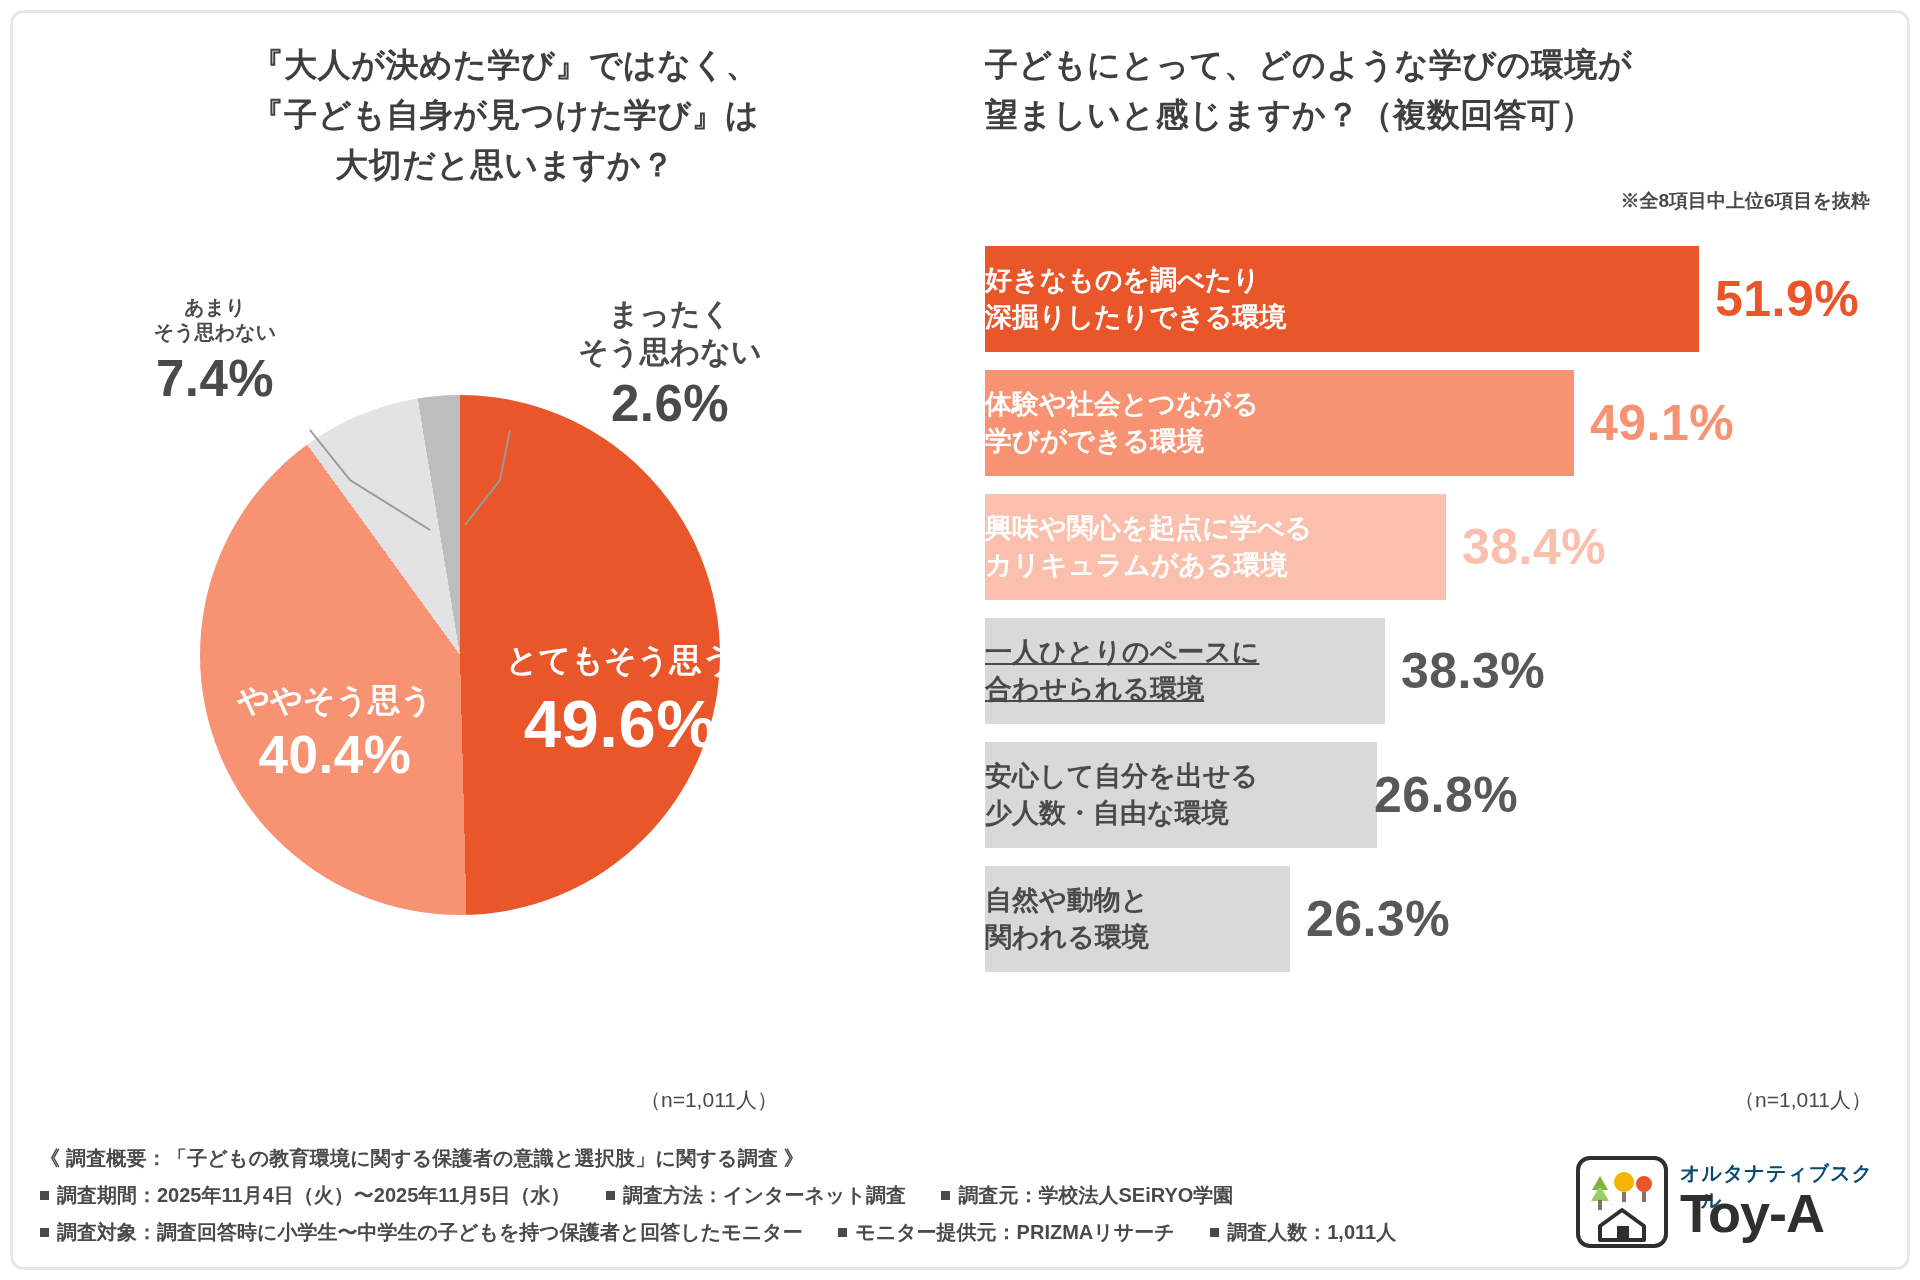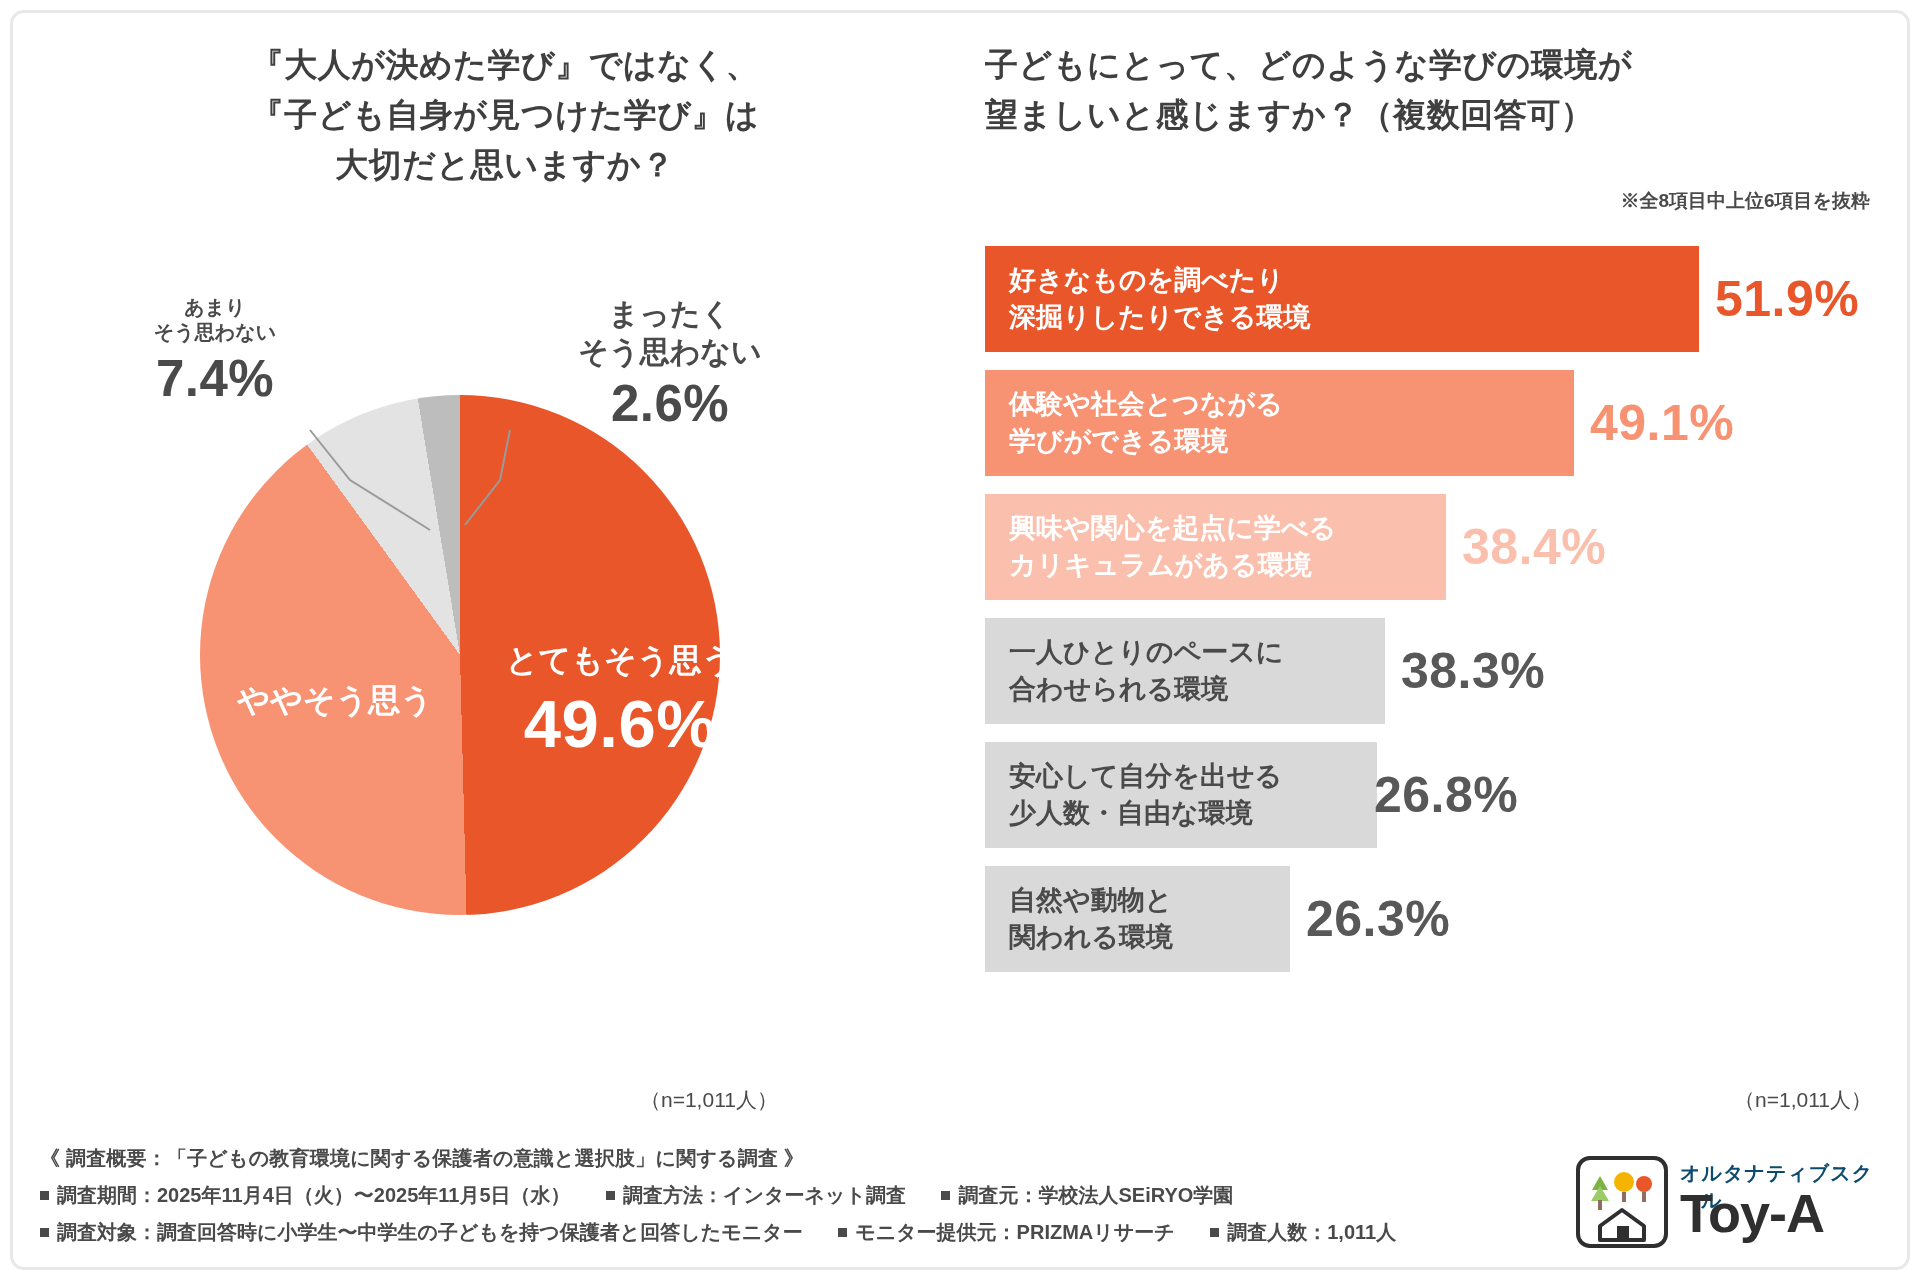--- a/index.html
+++ b/index.html
@@ -173,21 +173,20 @@
     top: 6px;
     height: 106px;
     box-sizing: border-box;
     display: flex;
     align-items: center;
   }
   .bar-label {
     font-size: 27px;
     font-weight: bold;
     line-height: 1.36;
-    padding-left: 24px;
     white-space: pre-line;
   }
   .bar-value {
     position: absolute;
     top: 50%;
     transform: translateY(-50%);
     font-size: 50px;
     font-weight: bold;
     letter-spacing: 0.5px;
   }
@@ -297,20 +296,21 @@
         <span class="val">2.6%</span>
       </div>
 
       <div class="pie-label label-totemo pl-in">
         <span class="name">とてもそう思う</span>
         <span class="val">49.6%</span>
       </div>
 
       <div class="pie-label label-yaya pl-in">
         <span class="name">ややそう思う</span>
+        <span class="val">40.4%</span>
       </div>
     </div>
 
     <div class="n-left">（n=1,011人）</div>
   </div>
 
   <div class="right-panel">
     <div class="q-title">
       <span class="l">子どもにとって、どのような学びの環境が</span>
       <span class="l">望ましいと感じますか？（複数回答可）</span>
@@ -338,21 +338,21 @@
       <div class="bar-row">
         <div class="bar" style="width:461px;background:#fac0ad;">
           <span class="bar-label" style="color:#ffffff;">興味や関心を起点に学べる
 カリキュラムがある環境</span>
         </div>
         <div class="bar-value" style="left:477px;color:#fac0ad;">38.4%</div>
       </div>
 
       <div class="bar-row">
         <div class="bar" style="width:400px;background:#d9d9d9;">
-          <span class="bar-label" style="color:#4a4a4a;">一人ひとりのペースに
+          <span class="bar-label" style="color:#4a4a4a;text-decoration:underline;">一人ひとりのペースに
 合わせられる環境</span>
         </div>
         <div class="bar-value" style="left:416px;color:#585858;text-align:right;">38.3%</div>
       </div>
 
       <div class="bar-row">
         <div class="bar" style="width:392px;background:#d9d9d9;">
           <span class="bar-label" style="color:#4a4a4a;">安心して自分を出せる
 少人数・自由な環境</span>
         </div>

